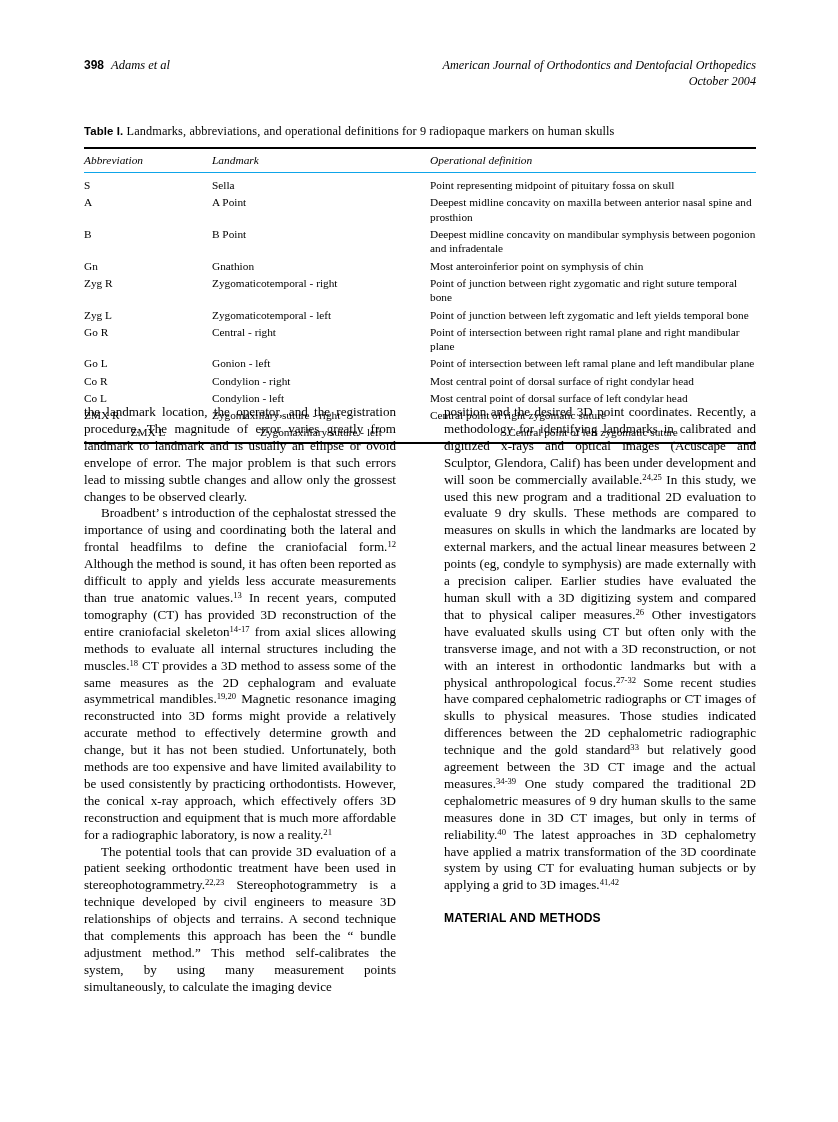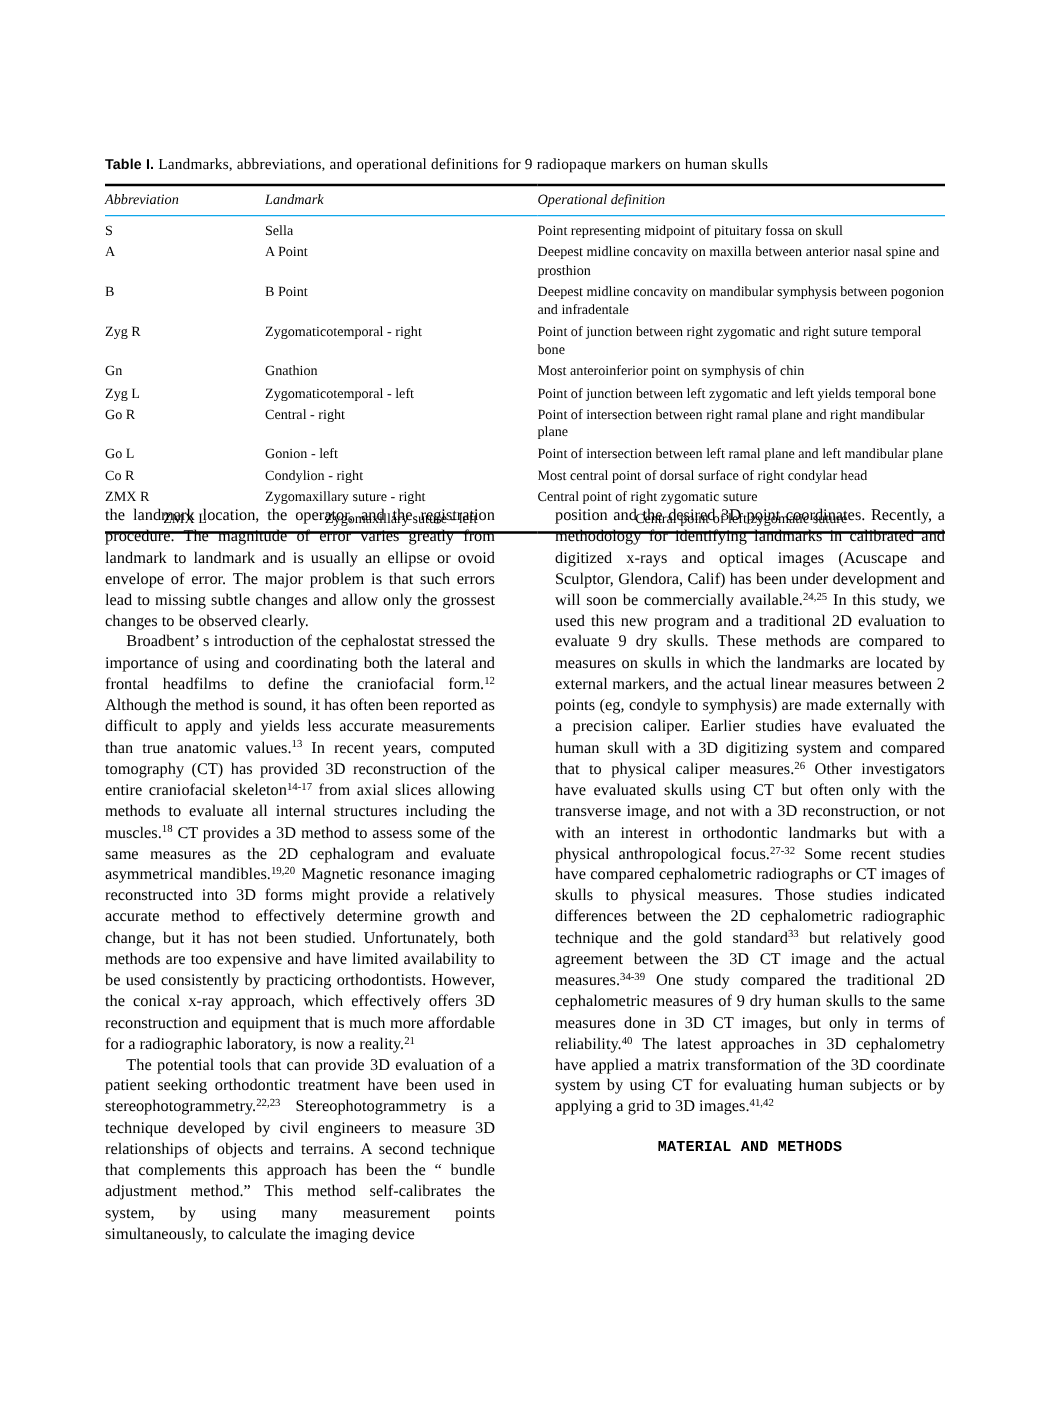--- a/index.html
+++ b/index.html
@@ -128,33 +128,42 @@
   }
   .col p + p {
     margin-top: 0;
   }
   sup {
     font-size: 0.66em;
     line-height: 0;
     vertical-align: 0.48em;
   }
   h2.section-head {
-    font-family: Liberation Mono, monospace;
+    font-family: Liberation Sans, sans-serif;
     font-weight: bold;
     font-size: 12.1px;
     letter-spacing: 0.01em;
     margin: 17px 0 7px 0;
-    text-align: center;
+    text-align: left;
   }
 </style>
 </head>
 <body>
 
 <div class="page">
 
+  <div class="running-head">
+    <div class="rh-left">
+      <span class="rh-page">398</span><span class="rh-author">Adams et al</span>
+    </div>
+    <div class="rh-right">
+      <div>American Journal of Orthodontics and Dentofacial Orthopedics</div>
+      <div>October 2004</div>
+    </div>
+  </div>
 
   <div class="table-wrap">
     <div class="table-caption">
       <span class="tlabel">Table I.</span>
       <span>Landmarks, abbreviations, and operational definitions for 9 radiopaque markers on human skulls</span>
     </div>
     <table class="landmarks">
       <colgroup>
         <col class="col-abbr">
         <col class="col-land">
@@ -177,48 +186,53 @@
           <td>A</td>
           <td>A Point</td>
           <td>Deepest midline concavity on maxilla between anterior nasal spine and prosthion</td>
         </tr>
         <tr>
           <td>B</td>
           <td>B Point</td>
           <td>Deepest midline concavity on mandibular symphysis between pogonion and infradentale</td>
         </tr>
         <tr>
+          <td>Gn</td>
+          <td>Gnathion</td>
+          <td>Most anteroinferior point on symphysis of chin</td>
+        </tr>
+        <tr>
           <td>Zyg R</td>
           <td>Zygomaticotemporal - right</td>
           <td>Point of junction between right zygomatic and right suture temporal bone</td>
         </tr>
         <tr>
-          <td>Gn</td>
-          <td>Gnathion</td>
-          <td>Most anteroinferior point on symphysis of chin</td>
-        </tr>
-        <tr>
           <td>Zyg L</td>
           <td>Zygomaticotemporal - left</td>
           <td>Point of junction between left zygomatic and left yields temporal bone</td>
         </tr>
         <tr>
           <td>Go R</td>
           <td>Central - right</td>
           <td>Point of intersection between right ramal plane and right mandibular plane</td>
         </tr>
         <tr>
           <td>Go L</td>
           <td>Gonion - left</td>
           <td>Point of intersection between left ramal plane and left mandibular plane</td>
         </tr>
         <tr>
           <td>Co R</td>
           <td>Condylion - right</td>
           <td>Most central point of dorsal surface of right condylar head</td>
+        </tr>
+        <tr>
+          <td>Co L</td>
+          <td>Condylion - left</td>
+          <td>Most central point of dorsal surface of left condylar head</td>
         </tr>
         <tr>
           <td>ZMX R</td>
           <td>Zygomaxillary suture - right</td>
           <td>Central point of right zygomatic suture</td>
         </tr>
         <tr>
           <td>ZMX L</td>
           <td>Zygomaxillary suture - left</td>
           <td>Central point of left zygomatic suture</td>

